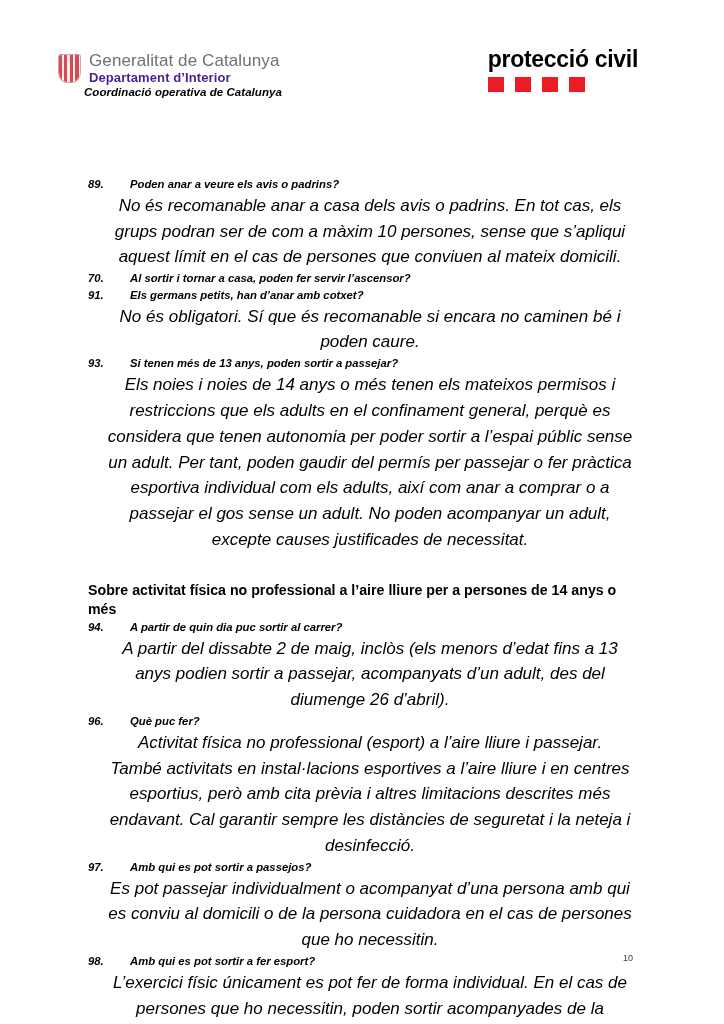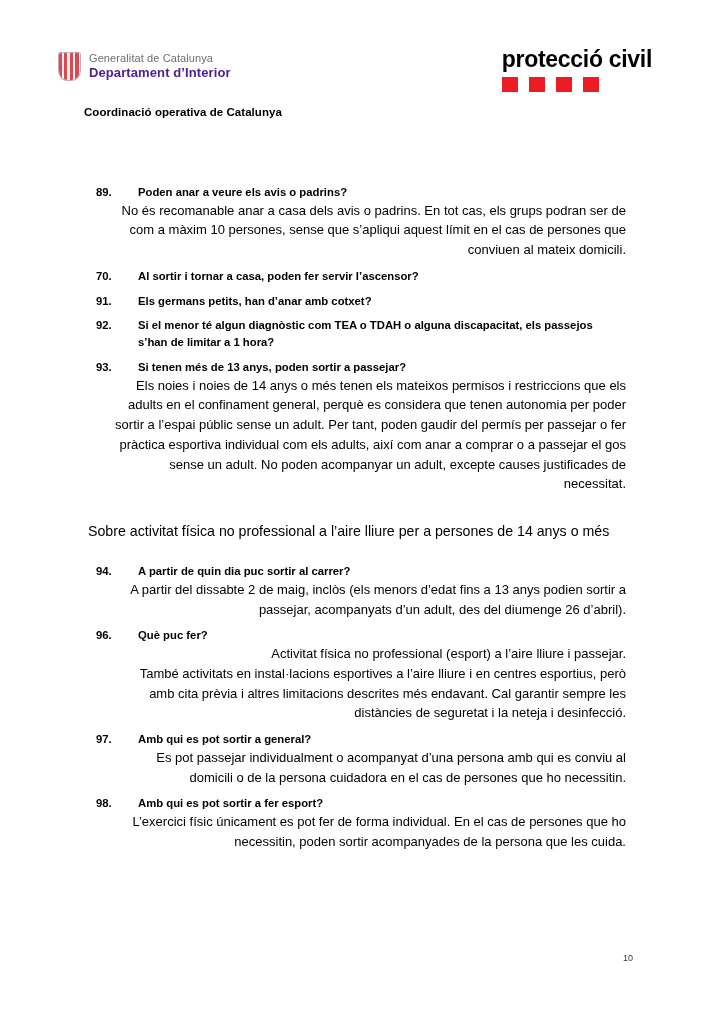--- a/index.html
+++ b/index.html
@@ -59,48 +59,49 @@
     background: repeating-linear-gradient(
       to right,
       #d94a52 0px, #d94a52 3px,
       #f7eeef 3px, #f7eeef 5.5px
     );
   }
   .gencat-text {
     line-height: 1.05;
   }
   .gencat-line1 {
-    font-size: 11px;
+    font-size: 17px;
     color: #6f6f6f;
     letter-spacing: .1px;
     white-space: nowrap;
   }
   .gencat-line2 {
     font-size: 13px;
     font-weight: bold;
     color: #4c1d95;
     letter-spacing: .1px;
     white-space: nowrap;
     margin-top: 1px;
   }
 
   .coord-title {
     position: absolute;
     left: 84px;
-    top: 60px;
+    top: 40px;
     font-size: 11.5px;
     font-weight: bold;
     color: #000000;
     white-space: nowrap;
     letter-spacing: .05px;
+    font-style: italic;
   }
 
   .pc-logo {
     position: absolute;
-    right: 72px;
+    right: 86px;
     top: 2px;
     text-align: left;
   }
   .pc-word {
     font-size: 23px;
     font-weight: bold;
     color: #000000;
     letter-spacing: -0.3px;
     line-height: 1;
     white-space: nowrap;
@@ -118,53 +119,54 @@
 
   
   .content {
     position: absolute;
     left: 88px;
     top: 176px;
     width: 548px;
   }
 
   .qa {
-    margin: 8px;
+    margin: 0;
+    font-style: italic;
   }
   .q {
     display: flex;
     align-items: flex-start;
     font-size: 11.3px;
     font-weight: bold;
     line-height: 1.48;
     color: #000;
   }
   .q .num {
     flex: 0 0 42px;
     font-weight: bold;
   }
   .q .qtext {
     flex: 1 1 auto;
     padding-right: 4px;
   }
   .a {
-    font-size: 13px;
+    font-size: 17px;
     line-height: 1.52;
     margin-left: 18px;
     padding-right: 2px;
     color: #000;
-    text-align: right;
+    text-align: center;
   }
 
   .section-heading {
     font-size: 14.2px;
-    font-weight: normal;
+    font-weight: bold;
     line-height: 1.34;
     margin-top: 28px;
-    margin-bottom: 22px;
+    margin-bottom: 0;
     margin-left: 0px;
     color: #000;
   }
 
   
   .page-number {
     position: absolute;
     left: 623px;
     top: 953px;
     font-size: 9px;
@@ -216,26 +218,23 @@
           <div class="q">
             <span class="num">70.</span>
             <span class="qtext">Al sortir i tornar a casa, poden fer servir l’ascensor?</span>
           </div>
         </div>
         <div class="qa">
           <div class="q">
             <span class="num">91.</span>
             <span class="qtext">Els germans petits, han d’anar amb cotxet?</span>
           </div>
-        </div>
-        <div class="qa">
-          <div class="q">
-            <span class="num">92.</span>
-            <span class="qtext">Si el menor té algun diagnòstic com TEA o TDAH o alguna discapacitat, els passejos s’han de limitar a 1 hora?</span>
-          </div>
+          <div class="a">No és obligatori. Sí que és recomanable si encara no caminen bé i poden caure.</div>
+        </div>
+        <div class="qa">
         </div>
         <div class="qa">
           <div class="q">
             <span class="num">93.</span>
             <span class="qtext">Si tenen més de 13 anys, poden sortir a passejar?</span>
           </div>
           <div class="a">Els noies i noies de 14 anys o més tenen els mateixos permisos i restriccions que els adults en el confinament general, perquè es considera que tenen autonomia per poder sortir a l’espai públic sense un adult. Per tant, poden gaudir del permís per passejar o fer pràctica esportiva individual com els adults, així com anar a comprar o a passejar el gos sense un adult. No poden acompanyar un adult, excepte causes justificades de necessitat.</div>
         </div>
       </div>
     <div class="section-heading">Sobre activitat física no professional a l’aire lliure per a persones de 14 anys o més</div>
@@ -251,21 +250,21 @@
           <div class="q">
             <span class="num">96.</span>
             <span class="qtext">Què puc fer?</span>
           </div>
           <div class="a">Activitat física no professional (esport) a l’aire lliure i passejar.</div>
           <div class="a">També activitats en instal·lacions esportives a l’aire lliure i en centres esportius, però amb cita prèvia i altres limitacions descrites més endavant. Cal garantir sempre les distàncies de seguretat i la neteja i desinfecció.</div>
         </div>
         <div class="qa">
           <div class="q">
             <span class="num">97.</span>
-            <span class="qtext">Amb qui es pot sortir a general?</span>
+            <span class="qtext">Amb qui es pot sortir a passejos?</span>
           </div>
           <div class="a">Es pot passejar individualment o acompanyat d’una persona amb qui es conviu al domicili o de la persona cuidadora en el cas de persones que ho necessitin.</div>
         </div>
         <div class="qa">
           <div class="q">
             <span class="num">98.</span>
             <span class="qtext">Amb qui es pot sortir a fer esport?</span>
           </div>
           <div class="a">L’exercici físic únicament es pot fer de forma individual. En el cas de persones que ho necessitin, poden sortir acompanyades de la persona que les cuida.</div>
         </div>

